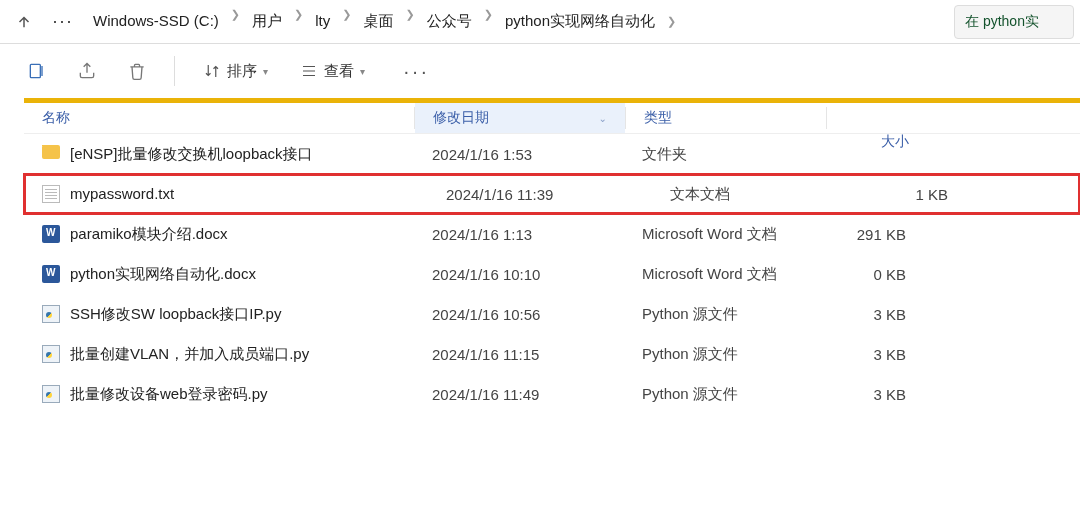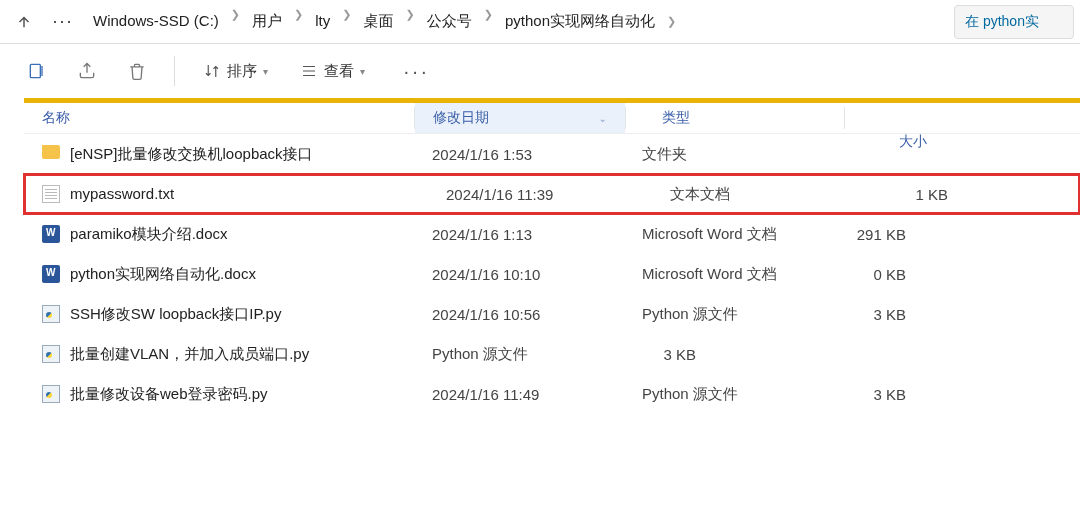--- a/index.html
+++ b/index.html
@@ -46,21 +46,21 @@
   }
   .search-box {
     margin-left: 10px;
     background: #f5f5f5;
     border: 1px solid #ddd;
     border-radius: 4px;
     height: 34px;
     min-width: 120px;
     padding: 0 10px;
     display: flex; align-items: center;
-    color: #0369a1;
+    color: #14532d;
     font-size: 14px;
   }
   
   .toolbar {
     display: flex;
     align-items: center;
     height: 54px;
     padding: 0 18px;
     gap: 12px;
   }
@@ -96,21 +96,21 @@
   .col-header .col {
     padding: 0 18px;
     color: #3a5ea8;
     font-size: 14px;
     display: flex; align-items: center;
     height: 100%;
   }
   .col-name { width: 390px; }
   .col-date { width: 210px; background: #eaf1fb; justify-content: space-between; }
   .col-date .sort-chev { color: #8aa0c8; font-size: 10px; }
-  .col-type { width: 200px; margin-left: 18px; }
+  .col-type { width: 200px; }
   .col-size { width: 100px; text-align: right; justify-content: flex-end; margin-top: 47px; }
   .col-header .divider { width:1px; background:#e5e5e5; height:22px; }
   
   .filelist { margin-left: 24px; }
   .row {
     display: flex;
     align-items: center;
     height: 40px;
     font-size: 15px;
   }
@@ -259,20 +259,21 @@
       </div>
       <div class="cell c-date">2024/1/16 10:56</div>
       <div class="cell c-type">Python 源文件</div>
       <div class="cell c-size">3 KB</div>
     </div>
     <div class="row">
       <div class="cell c-name">
         <span class="ico ico-py"></span>
         <span>批量创建VLAN，并加入成员端口.py</span>
       </div>
+      <div class="cell c-date">2024/1/16 11:15</div>
       <div class="cell c-type">Python 源文件</div>
       <div class="cell c-size">3 KB</div>
     </div>
     <div class="row">
       <div class="cell c-name">
         <span class="ico ico-py"></span>
         <span>批量修改设备web登录密码.py</span>
       </div>
       <div class="cell c-date">2024/1/16 11:49</div>
       <div class="cell c-type">Python 源文件</div>

